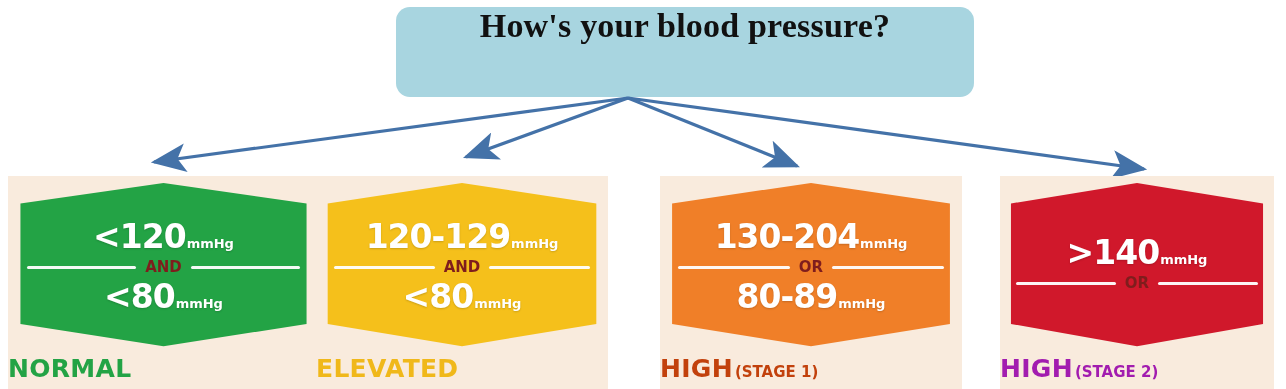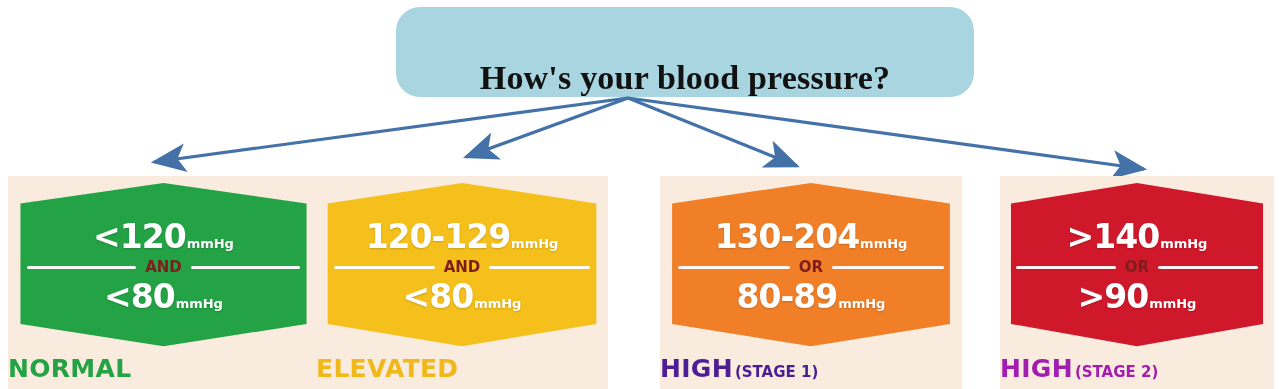--- a/index.html
+++ b/index.html
@@ -17,23 +17,23 @@
   }
 
   
   #title-box {
     position: absolute;
     left: 396px;
     top: 7px;
     width: 578px;
     height: 90px;
     background: #a8d5e0;
-    border-radius: 24px;
-    display: flex;
-    align-items: flex-end;
+    border-radius: 14px;
+    display: flex;
+    align-items: flex-start;
     justify-content: center;
   }
   #title-text {
     font-family: "Liberation Serif", serif;
     font-weight: bold;
     font-size: 34px;
     color: #111111;
     letter-spacing: 0.2px;
     white-space: nowrap;
   }
@@ -236,43 +236,40 @@
       <div class="conj-row">
         <span class="conj-rule"></span>
         <span class="conj-label">OR</span>
         <span class="conj-rule"></span>
       </div>
       <div class="bp-line bp-bottom">
         <span>80-89</span><span class="unit">mmHg</span>
       </div>
     </div>
     <div class="cat-row">
-      <div class="cat-label" style="color:#4c1d95">
+      <div class="cat-label" style="color:#c2410c">
         <span>HIGH</span><span class="cat-stage">(STAGE 1)</span>
       </div>
     </div>
   </div>
 
   <div class="card c3">
     <div class="chev-wrap">
       <svg class="chev-svg" viewBox="0 0 100 100" preserveAspectRatio="none">
         <polygon points="4,16 50,4 96,16 96,86 50,99 4,86" fill="#d0182b"></polygon>
       </svg>
     </div>
     <div class="chev-content">
       <div class="bp-line bp-top">
         <span>&gt;140</span><span class="unit">mmHg</span>
       </div>
       <div class="conj-row">
         <span class="conj-rule"></span>
         <span class="conj-label">OR</span>
         <span class="conj-rule"></span>
-      </div>
-      <div class="bp-line bp-bottom">
-        <span>&gt;90</span><span class="unit">mmHg</span>
       </div>
     </div>
     <div class="cat-row">
       <div class="cat-label" style="color:#a21caf">
         <span>HIGH</span><span class="cat-stage">(STAGE 2)</span>
       </div>
     </div>
   </div>
 
 </div>

